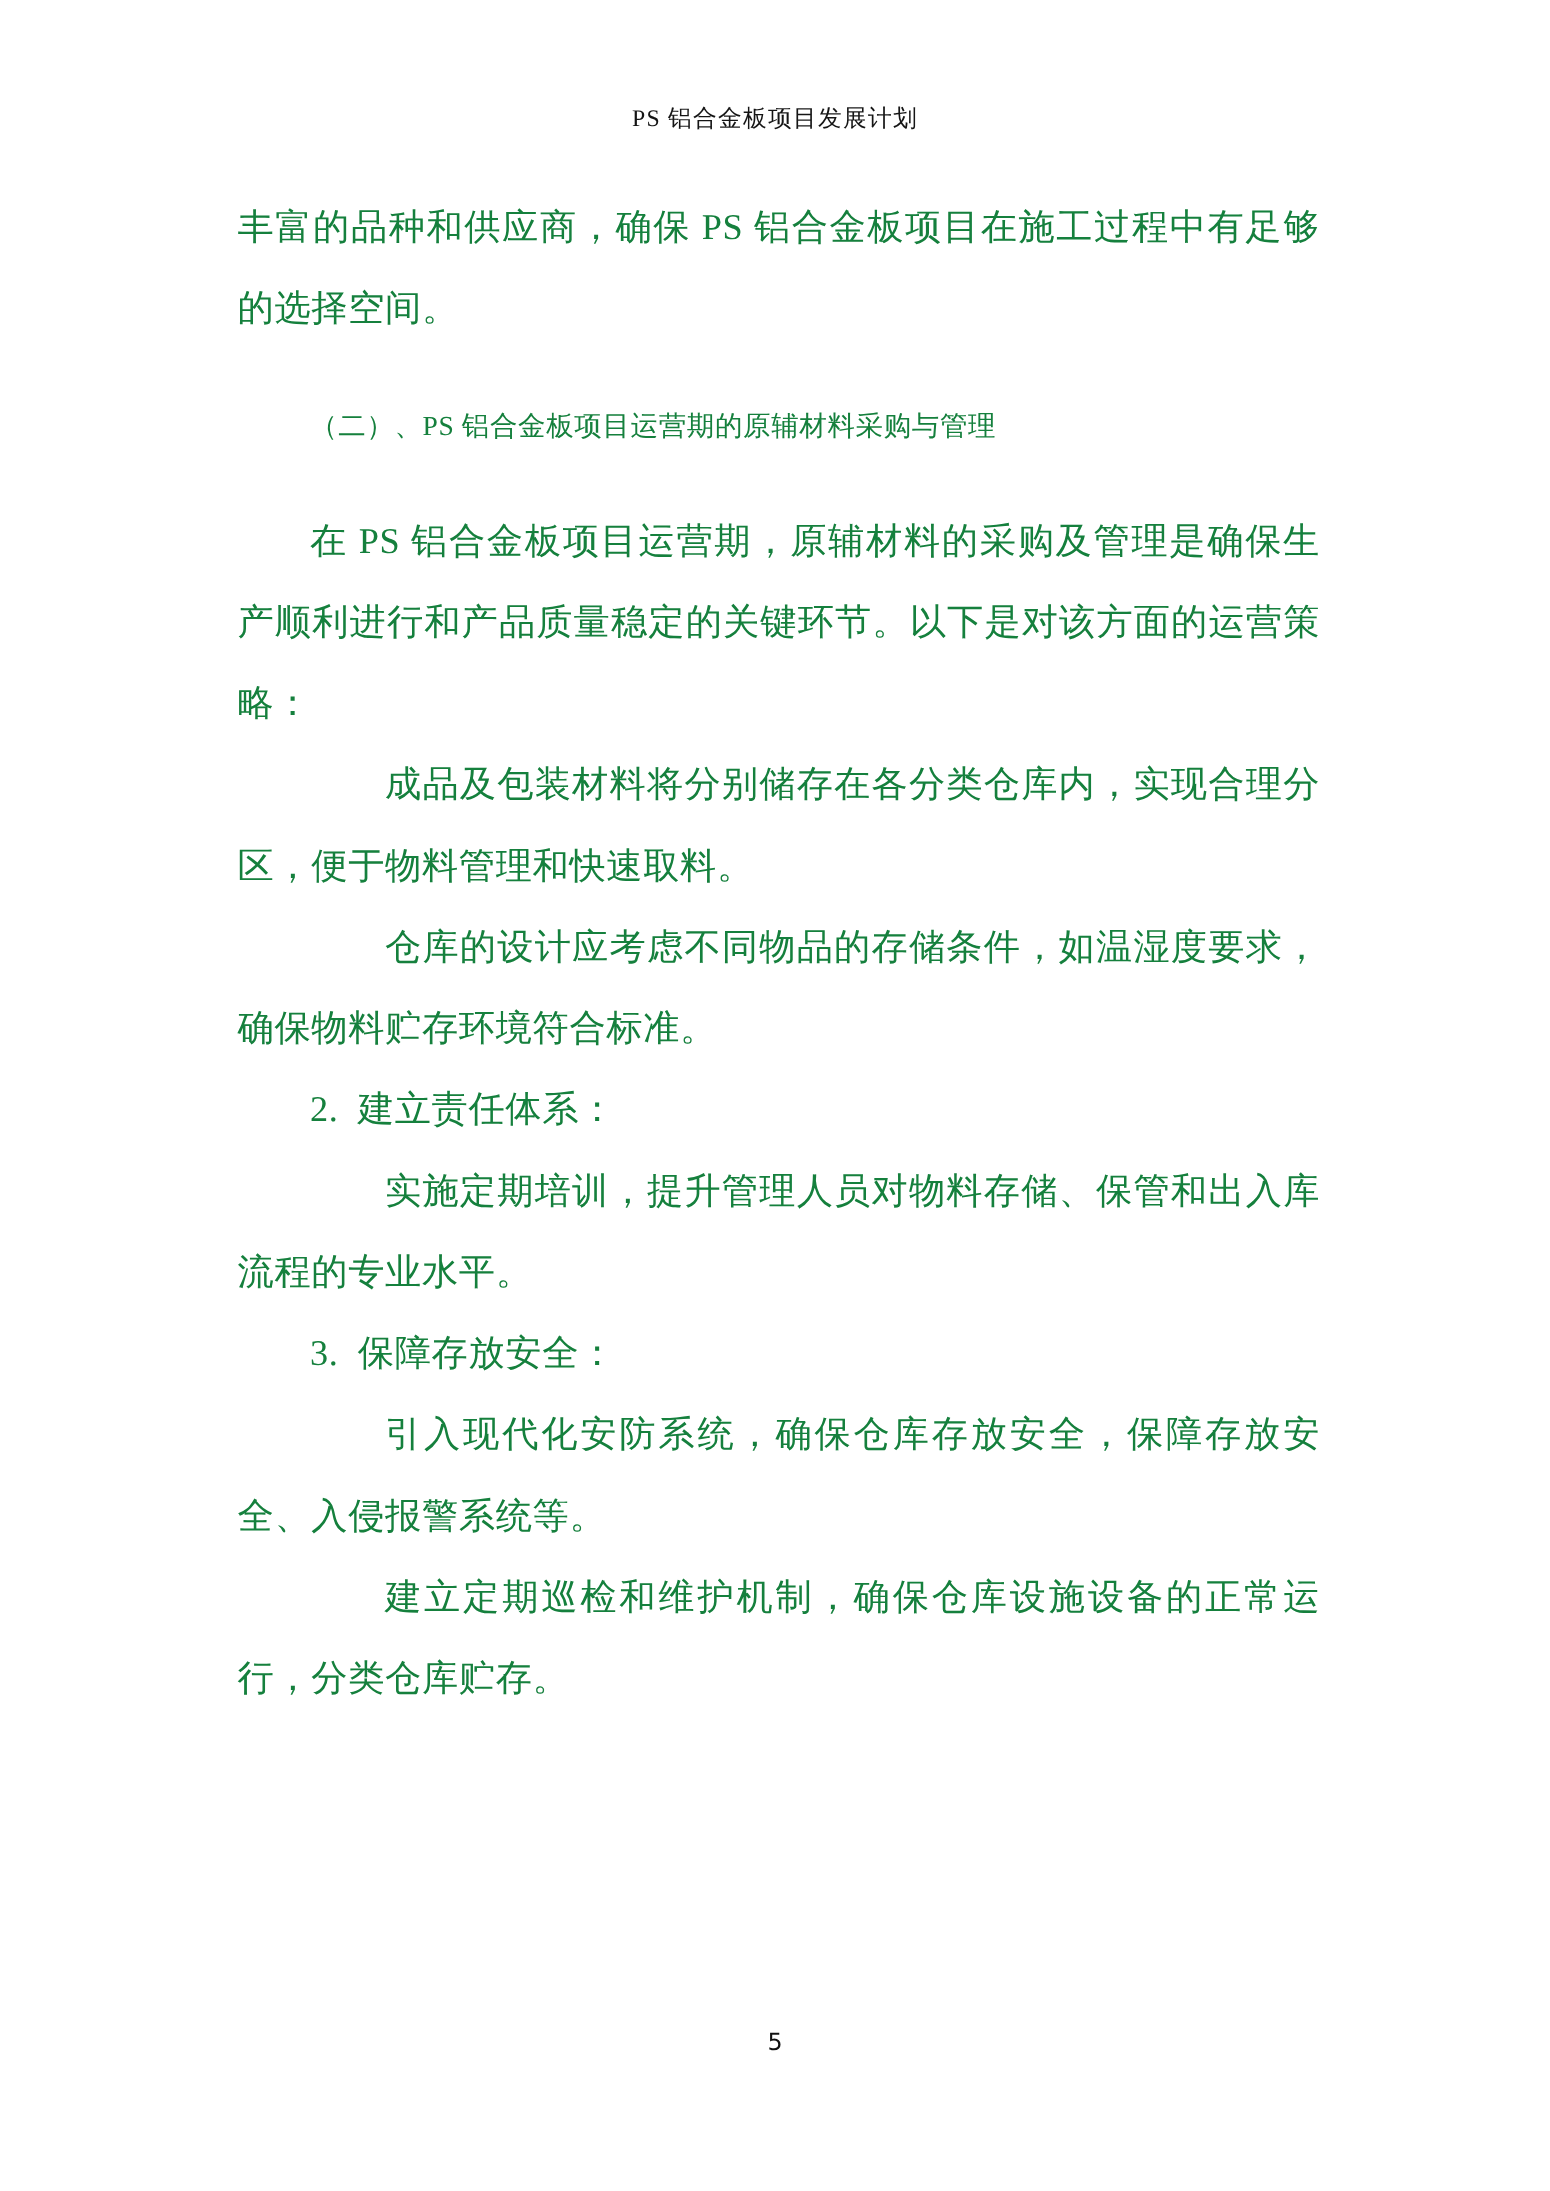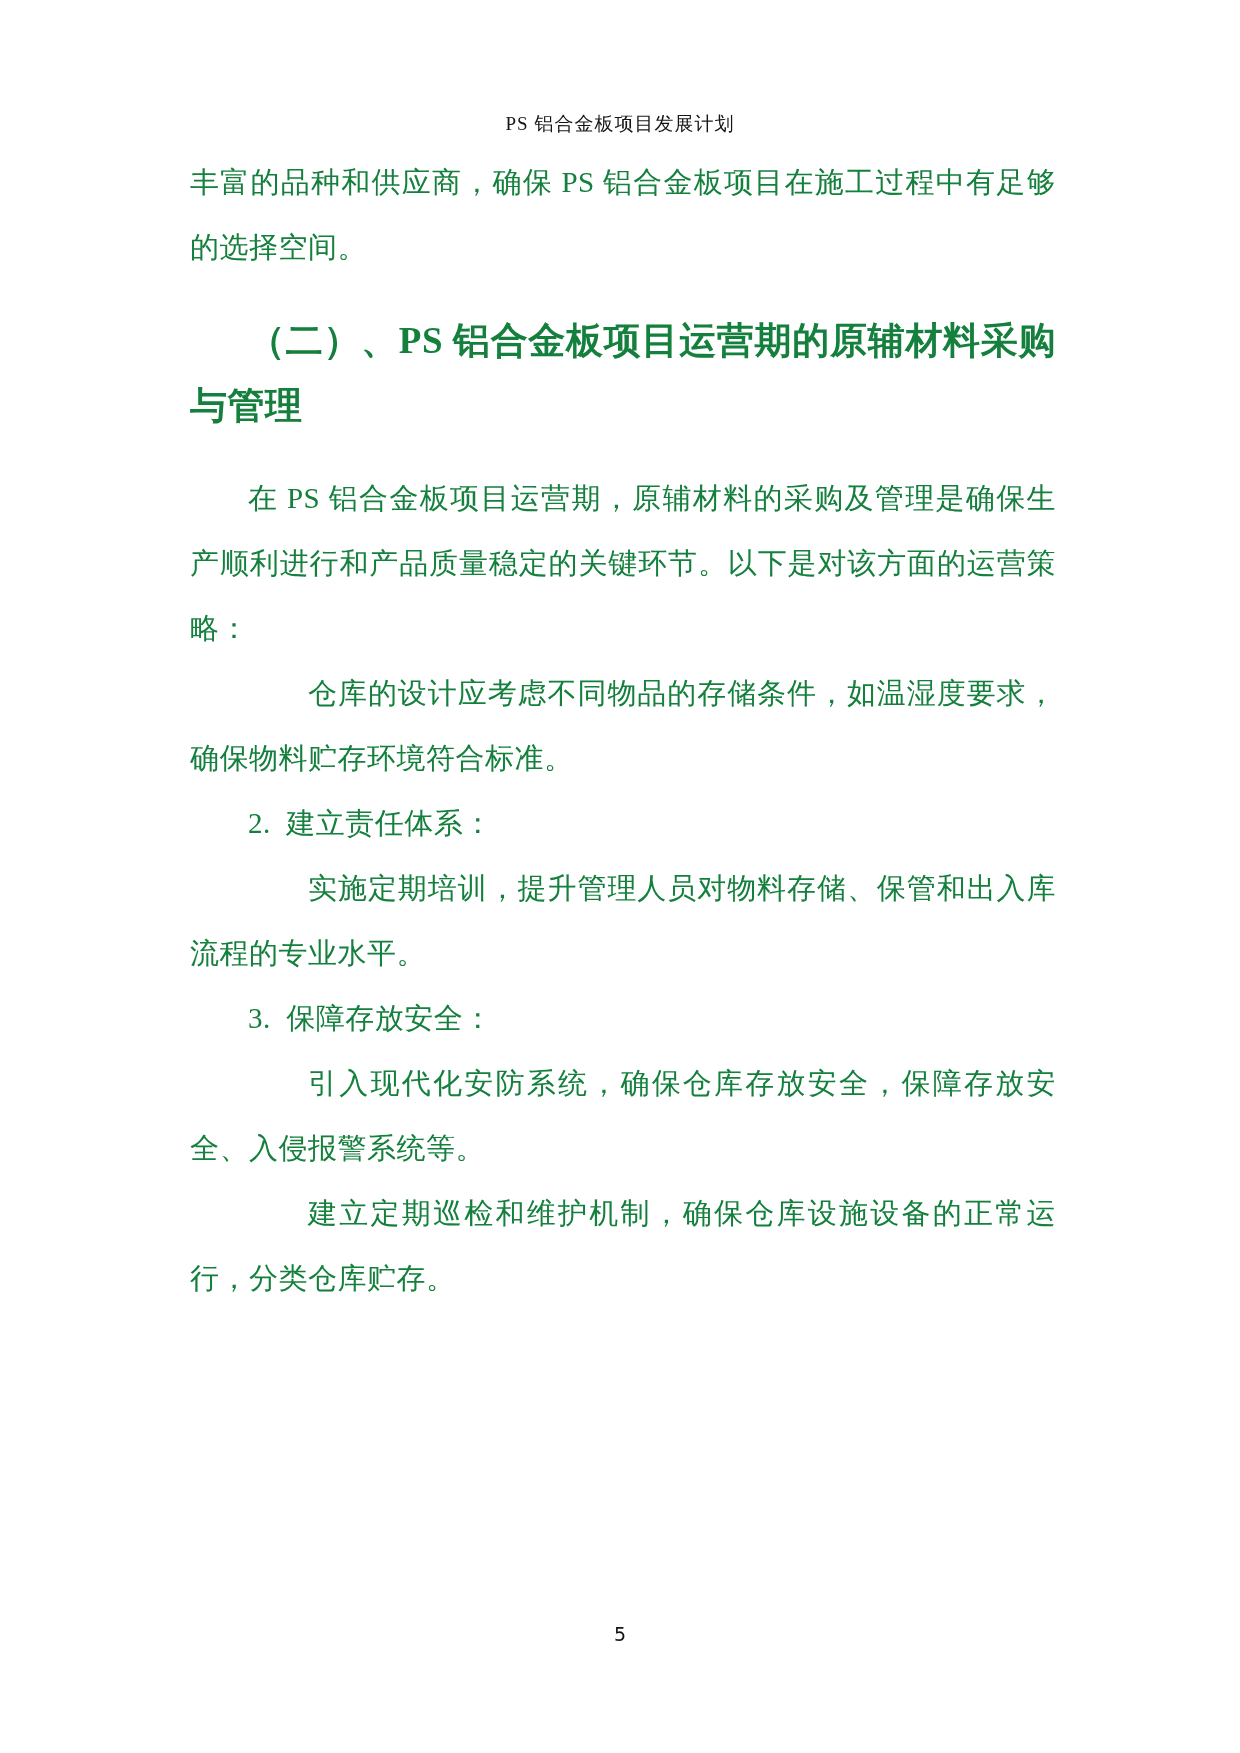--- a/index.html
+++ b/index.html
@@ -19,21 +19,20 @@
     position: absolute;
     top: 83px;
     left: 0;
     width: 100%;
     text-align: center;
     font-family: "Liberation Serif", "DejaVu Serif", serif;
     font-size: 19px;
     line-height: 26px;
     letter-spacing: 1px;
     color: #151515;
-    margin-top: 28px;
   }
   .doc-body {
     position: absolute;
     top: 150px;
     left: 190px;
     width: 866px;
     font-family: "Liberation Serif", "DejaVu Serif", serif;
     font-size: 29px;
     line-height: 65px;
     letter-spacing: 0.5px;
@@ -49,22 +48,22 @@
     margin: 0;
     text-indent: 0;
   }
   .para-sub {
     margin: 0;
     text-indent: 118px;
   }
   .para-heading {
     margin: 28px 0;
     text-indent: 58px;
-    font-weight: bold;
-    font-size: 37px;
+    font-weight: normal;
+    font-size: 22px;
   }
   .page-footer {
     position: absolute;
     top: 1621px;
     left: 0;
     width: 100%;
     text-align: center;
     font-family: "DejaVu Sans", "Liberation Sans", sans-serif;
     font-size: 19px;
     line-height: 26px;
@@ -74,20 +73,21 @@
 </head>
 <body>
 
 <div class="page">
   <div class="doc-header">PS 铝合金板项目发展计划</div>
 
   <div class="doc-body">
       <div class="para-cont">丰富的品种和供应商，确保 PS 铝合金板项目在施工过程中有足够的选择空间。</div>
       <div class="para-heading">（二）、PS 铝合金板项目运营期的原辅材料采购与管理</div>
       <div class="para">在 PS 铝合金板项目运营期，原辅材料的采购及管理是确保生产顺利进行和产品质量稳定的关键环节。以下是对该方面的运营策略：</div>
+      <div class="para-sub">成品及包装材料将分别储存在各分类仓库内，实现合理分区，便于物料管理和快速取料。</div>
       <div class="para-sub">仓库的设计应考虑不同物品的存储条件，如温湿度要求，确保物料贮存环境符合标准。</div>
       <div class="para">2.&nbsp; 建立责任体系：</div>
       <div class="para-sub">实施定期培训，提升管理人员对物料存储、保管和出入库流程的专业水平。</div>
       <div class="para">3.&nbsp; 保障存放安全：</div>
       <div class="para-sub">引入现代化安防系统，确保仓库存放安全，保障存放安全、入侵报警系统等。</div>
       <div class="para-sub">建立定期巡检和维护机制，确保仓库设施设备的正常运行，分类仓库贮存。</div>
     </div>
 
   <div class="page-footer">5</div>
 </div>

